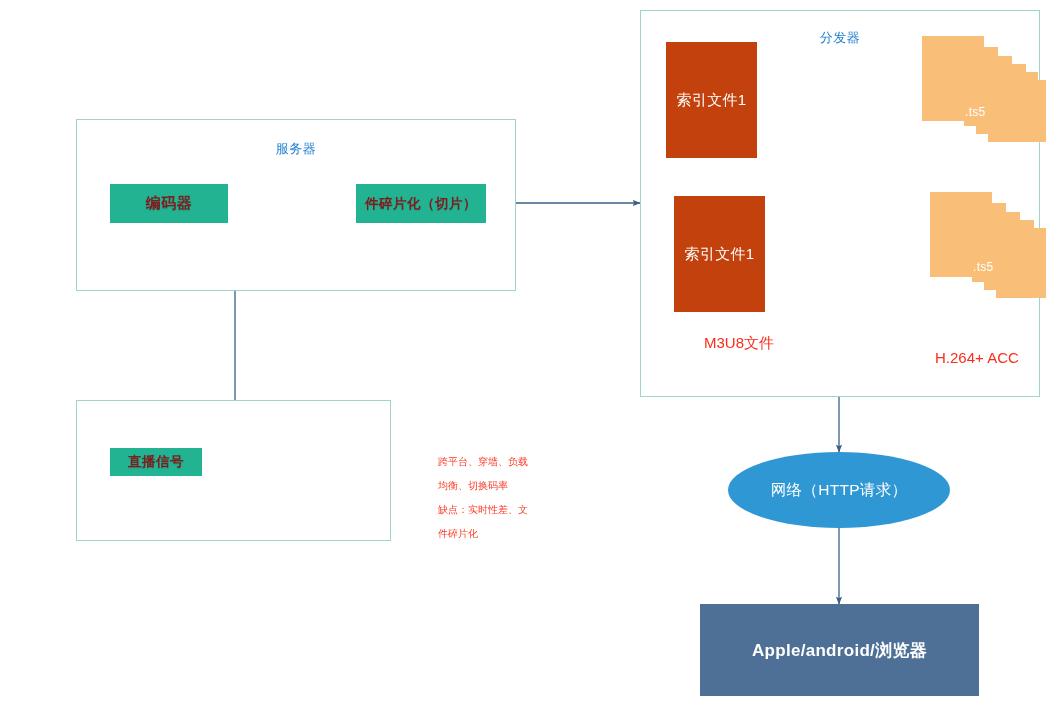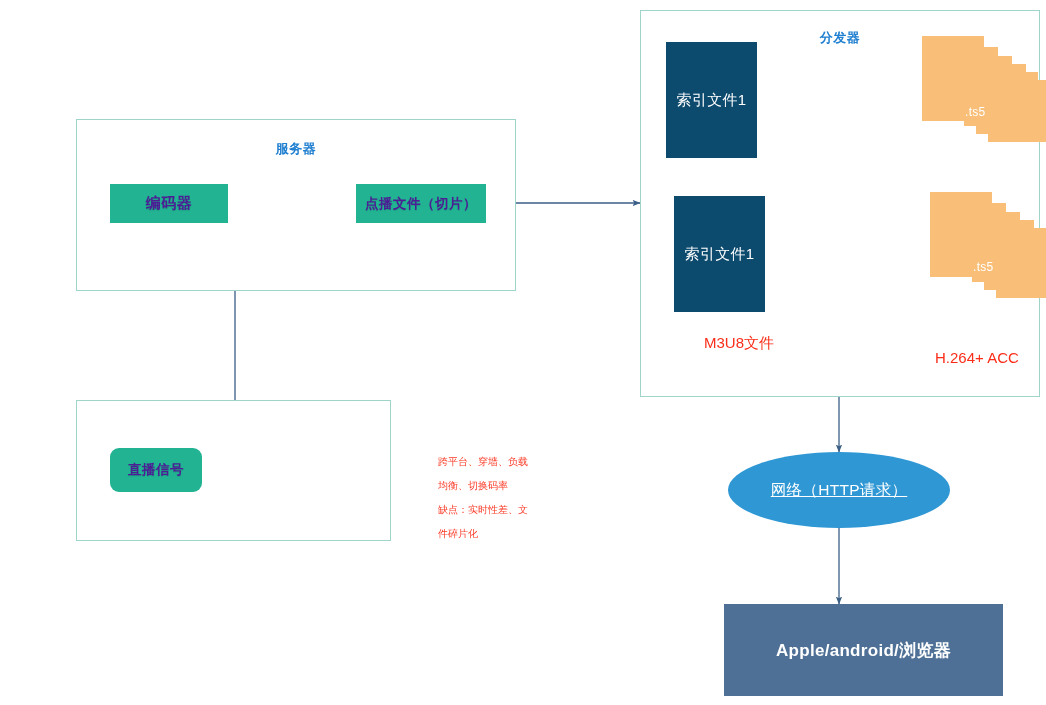--- a/index.html
+++ b/index.html
@@ -9,52 +9,52 @@
   }
   #canvas{position:absolute;inset:0;width:1046px;height:705px;}
   .abs{position:absolute;box-sizing:border-box;}
 
   
   .panel{
     border:1px solid #9fd4c9;background:#ffffff;
   }
   .panel-title{
     position:absolute;left:0;right:0;text-align:center;
-    color:#1f7fd0;font-weight:bold;font-size:13px;letter-spacing:.5px;
+    color:#1f7fd0;font-weight:normal;font-size:13px;letter-spacing:.5px;
   }
 
   
   .green-box{
-    background:#22b393;color:#4c1d95;
+    background:#22b393;color:#7f1d1d;
     display:flex;align-items:center;justify-content:center;
     font-size:15px;font-weight:bold;letter-spacing:.5px;
     text-shadow:0 1px 1px rgba(0,0,0,.12);
   }
   .green-box.small{font-size:13.5px;}
 
   
   .orange-box{
-    background:#0c4a6e;color:#ffffff;
+    background:#c2410c;color:#ffffff;
     display:flex;align-items:center;justify-content:center;
     font-size:15px;letter-spacing:.3px;
   }
 
   
   .ts-stack{position:absolute;}
   .ts-card{position:absolute;background:#f9bf78;}
   .ts-label{
     position:absolute;color:#ffffff;font-size:12px;z-index:9;
     letter-spacing:.3px;white-space:nowrap;
   }
 
   
   .ellipse{
     background:#2e97d4;border-radius:50%;color:#ffffff;
     display:flex;align-items:center;justify-content:center;
-    font-size:15.5px;letter-spacing:.3px;text-decoration:underline;
+    font-size:15.5px;letter-spacing:.3px;
   }
   
   .slate-box{
     background:#4e7096;color:#ffffff;
     display:flex;align-items:center;justify-content:center;
     font-size:17px;font-weight:bold;letter-spacing:.3px;
   }
 
   
   .red-note{
@@ -115,25 +115,25 @@
     </g>
   </svg>
 
   <div class="abs panel" style="left:76px;top:119px;width:440px;height:172px;">
     <div class="panel-title" style="top:20px;">服务器</div>
   </div>
   <div class="abs green-box" style="left:110px;top:184px;width:118px;height:39px;">
     <span>编码器</span>
   </div>
   <div class="abs green-box small" style="left:356px;top:184px;width:130px;height:39px;">
-    <span>点播文件（切片）</span>
+    <span>件碎片化（切片）</span>
   </div>
 
   <div class="abs panel" style="left:76px;top:400px;width:315px;height:141px;"></div>
-  <div class="abs green-box small" style="left:110px;top:448px;width:92px;height:44px;border-radius:9px;">
+  <div class="abs green-box small" style="left:110px;top:448px;width:92px;height:28px;">
     <span>直播信号</span>
   </div>
 
   <div class="abs red-note" style="left:438px;top:450px;width:170px;">跨平台、穿墙、负载
 均衡、切换码率
 缺点：实时性差、文
 件碎片化</div>
 
   <div class="abs panel" style="left:640px;top:10px;width:400px;height:387px;">
     <div class="panel-title" style="top:18px;">分发器</div>
@@ -167,17 +167,17 @@
   </div>
   <div class="abs ts-label" style="left:973px;top:260px;">.ts5</div>
 
   <div class="abs red-label" style="left:935px;top:305px;margin-top:44px;">H.264+ ACC</div>
   <div class="abs red-label" style="left:704px;top:334px;">M3U8文件</div>
 
   <div class="abs ellipse" style="left:728px;top:452px;width:222px;height:76px;">
     <span>网络（HTTP请求）</span>
   </div>
 
-  <div class="abs slate-box" style="left:724px;top:604px;width:279px;height:92px;">
+  <div class="abs slate-box" style="left:700px;top:604px;width:279px;height:92px;">
     <span>Apple/android/浏览器</span>
   </div>
 
 </div>
 
 </body></html>

